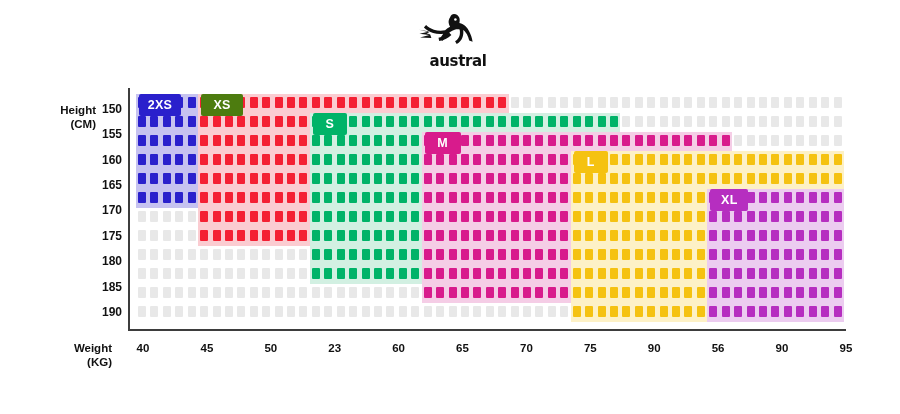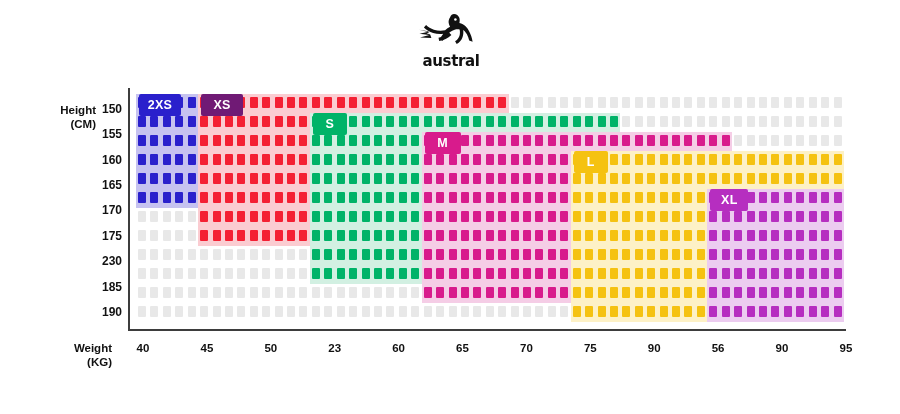--- a/index.html
+++ b/index.html
@@ -30,21 +30,21 @@
     height: 56px;
     position: relative;
   }
   #logo-mark {
     position: absolute;
     left: 10px; top: 0;
     width: 62px; height: 38px;
   }
   #logo-word {
     position: absolute;
-    left: 1px; bottom: -1px;
+    left: 8px; bottom: -1px;
     width: 84px;
     text-align: center;
     font-family: "DejaVu Sans", sans-serif;
     font-size: 15px;
     font-weight: bold;
     letter-spacing: -0.4px;
     color: #111111;
     line-height: 15px;
   }
   #chart-title {
@@ -170,21 +170,21 @@
     <div>(KG)</div>
   </div>
 
   <div id="y-ticks">
       <div class="y-tick" style="left: 92px; top: 103px;">150</div>
       <div class="y-tick" style="left: 92px; top: 128.365px;">155</div>
       <div class="y-tick" style="left: 92px; top: 153.73px;">160</div>
       <div class="y-tick" style="left: 92px; top: 179.095px;">165</div>
       <div class="y-tick" style="left: 92px; top: 204.46px;">170</div>
       <div class="y-tick" style="left: 92px; top: 229.825px;">175</div>
-      <div class="y-tick" style="left: 92px; top: 255.19px;">230</div>
+      <div class="y-tick" style="left: 92px; top: 255.19px;">180</div>
       <div class="y-tick" style="left: 92px; top: 280.555px;">185</div>
       <div class="y-tick" style="left: 92px; top: 305.92px;">190</div>
     </div>
   <div id="x-ticks">
       <div class="x-tick" style="left: 128px;">40</div>
       <div class="x-tick" style="left: 191.9px;">45</div>
       <div class="x-tick" style="left: 255.8px;">50</div>
       <div class="x-tick" style="left: 319.7px;">23</div>
       <div class="x-tick" style="left: 383.6px;">60</div>
       <div class="x-tick" style="left: 447.5px;">65</div>
@@ -881,19 +881,19 @@
       <div class="cell" style="left: 596.16px; top: 209px; background: rgb(182, 46, 192);"></div>
       <div class="cell" style="left: 608.58px; top: 209px; background: rgb(182, 46, 192);"></div>
       <div class="cell" style="left: 621px; top: 209px; background: rgb(182, 46, 192);"></div>
       <div class="cell" style="left: 633.42px; top: 209px; background: rgb(182, 46, 192);"></div>
       <div class="cell" style="left: 645.84px; top: 209px; background: rgb(182, 46, 192);"></div>
       <div class="cell" style="left: 658.26px; top: 209px; background: rgb(182, 46, 192);"></div>
       <div class="cell" style="left: 670.68px; top: 209px; background: rgb(182, 46, 192);"></div>
       <div class="cell" style="left: 683.1px; top: 209px; background: rgb(182, 46, 192);"></div>
       <div class="cell" style="left: 695.52px; top: 209px; background: rgb(182, 46, 192);"></div>
       <div class="size-badge" style="left: 1px; top: -3px; width: 42px; height: 22px; background: rgb(42, 32, 204);">2XS</div>
-      <div class="size-badge" style="left: 63.1px; top: -3px; width: 42px; height: 22px; background: #701a75;">XS</div>
+      <div class="size-badge" style="left: 63.1px; top: -3px; width: 42px; height: 22px; background: #4d7c0f;">XS</div>
       <div class="size-badge" style="left: 174.88px; top: 16px; width: 34px; height: 22px; background: rgb(0, 179, 104);">S</div>
       <div class="size-badge" style="left: 286.66px; top: 35px; width: 36px; height: 22px; background: rgb(216, 27, 140);">M</div>
       <div class="size-badge" style="left: 435.7px; top: 54px; width: 34px; height: 22px; background: rgb(245, 194, 17);">L</div>
       <div class="size-badge" style="left: 572.32px; top: 92px; width: 38px; height: 22px; background: rgb(182, 46, 192);">XL</div>
     </div>
 </div>
 
 </body></html>

